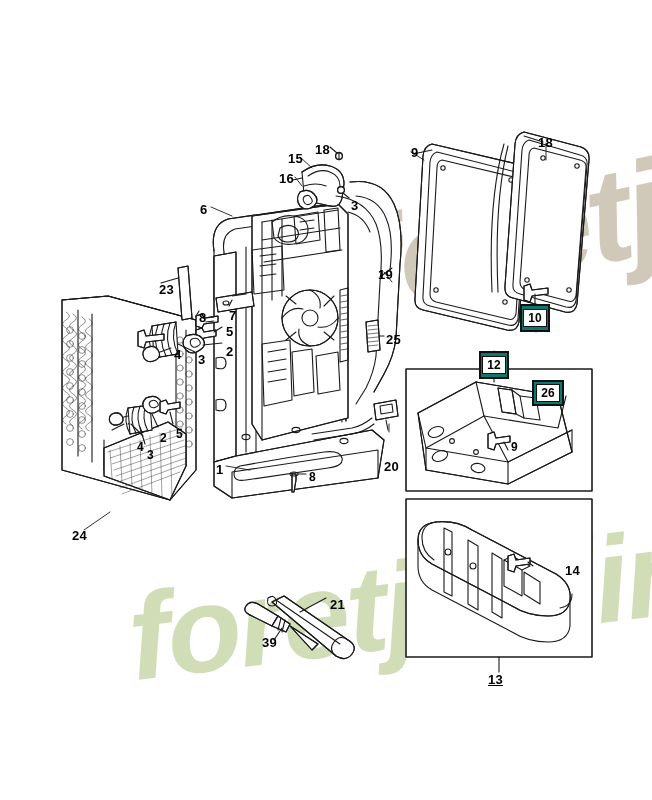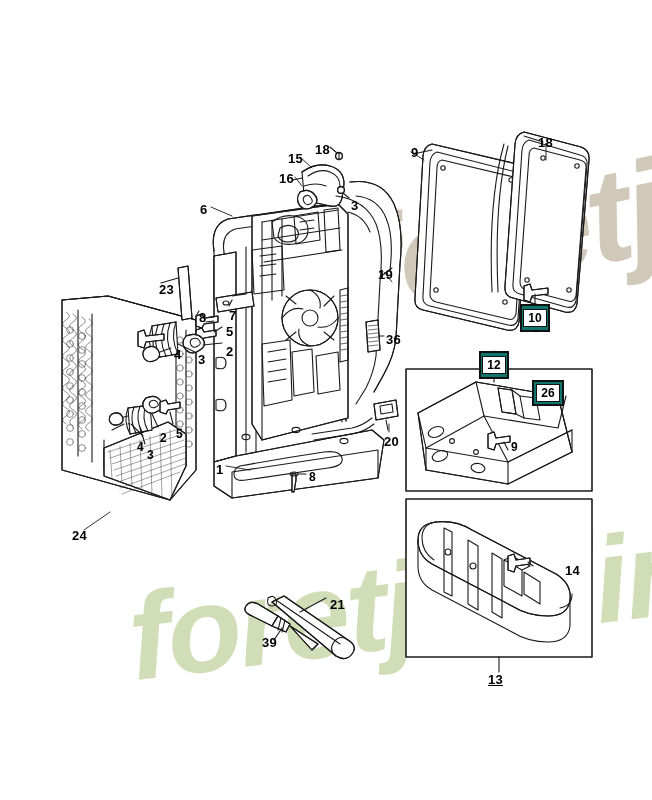--- a/index.html
+++ b/index.html
@@ -415,26 +415,26 @@
   <div class="num" style="left:200px;top:203px;">6</div>
   <div class="num" style="left:229px;top:309px;">7</div>
   <div class="num" style="left:199px;top:311px;">8</div>
   <div class="num" style="left:411px;top:146px;">9</div>
   <div class="num" style="left:538px;top:136px;">18</div>
   <div class="num" style="left:288px;top:152px;">15</div>
   <div class="num" style="left:279px;top:172px;">16</div>
   <div class="num" style="left:351px;top:199px;">3</div>
   <div class="num" style="left:315px;top:143px;">18</div>
   <div class="num" style="left:378px;top:268px;">19</div>
-  <div class="num" style="left:384px;top:435px;">20</div>
+  <div class="num" style="left:384px;top:460px;">20</div>
   <div class="num" style="left:330px;top:598px;">21</div>
   <div class="num" style="left:262px;top:636px;">39</div>
   <div class="num" style="left:159px;top:283px;">23</div>
   <div class="num" style="left:72px;top:529px;">24</div>
-  <div class="num" style="left:386px;top:333px;">36</div>
+  <div class="num" style="left:386px;top:333px;">25</div>
   <div class="num sm" style="left:160px;top:432px;">2</div>
   <div class="num sm" style="left:147px;top:449px;">3</div>
   <div class="num sm" style="left:137px;top:441px;">4</div>
   <div class="num sm" style="left:176px;top:428px;">5</div>
   <div class="num sm" style="left:309px;top:471px;">8</div>
   <div class="num sm" style="left:511px;top:441px;">9</div>
   <div class="num" style="left:488px;top:673px;text-decoration:underline;">13</div>
   <div class="num" style="left:533px;top:564px;margin-left:32px;">14</div>
 
   <div class="hl" style="left:520px;top:304px;width:30px;height:28px;">

